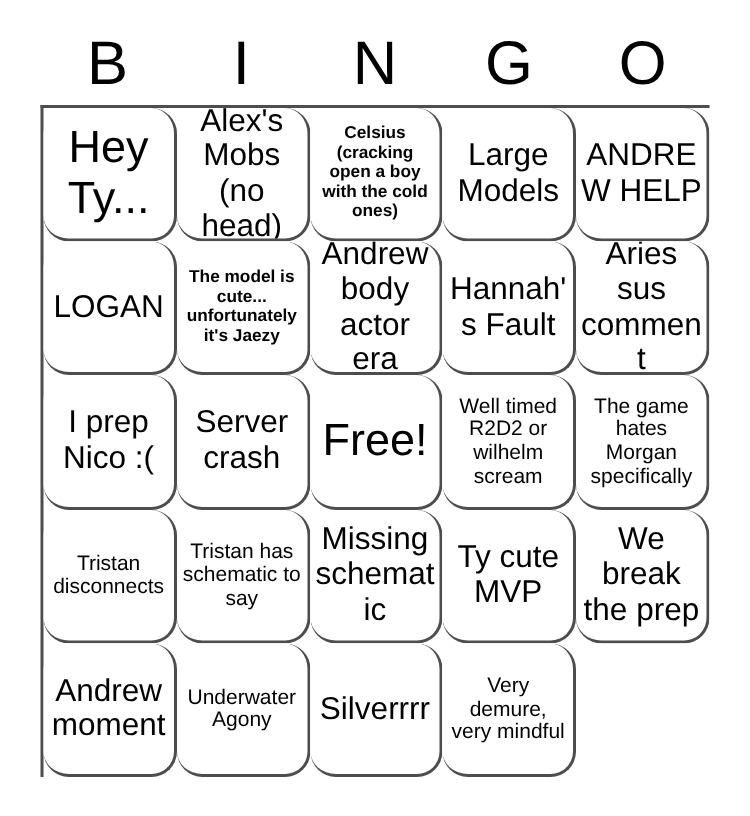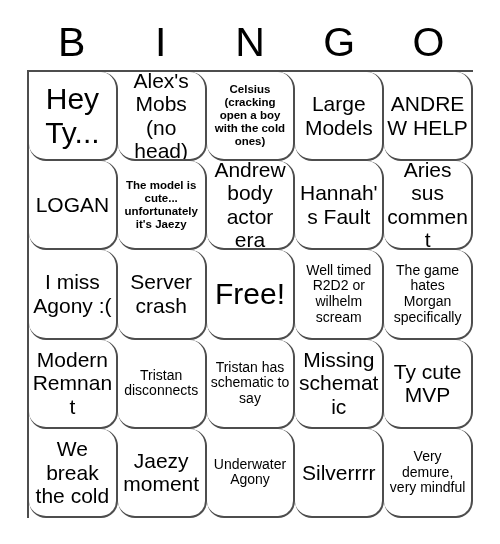--- a/index.html
+++ b/index.html
@@ -123,56 +123,53 @@
         <span class="txt">Andrew body actor era</span>
       </div>
     <div class="cell fs-md">
         <span class="txt">Hannah's Fault</span>
       </div>
     <div class="cell fs-md">
         <span class="txt">Aries sus comment</span>
       </div>
 
     <div class="cell fs-lg">
-        <span class="txt">I miss Agony :(</span>
+        <span class="txt">I prep Nico :(</span>
       </div>
     <div class="cell fs-lg">
         <span class="txt">Server crash</span>
       </div>
     <div class="cell fs-xl">
         <span class="txt">Free!</span>
       </div>
     <div class="cell fs-sm">
         <span class="txt">Well timed R2D2 or wilhelm scream</span>
       </div>
     <div class="cell fs-sm">
         <span class="txt">The game hates Morgan specifically</span>
       </div>
 
-    <div class="cell fs-md">
-        <span class="txt">Modern Remnant</span>
-      </div>
     <div class="cell fs-sm">
         <span class="txt">Tristan disconnects</span>
       </div>
     <div class="cell fs-sm">
         <span class="txt">Tristan has schematic to say</span>
       </div>
     <div class="cell fs-md">
         <span class="txt">Missing schematic</span>
       </div>
     <div class="cell fs-lg">
         <span class="txt">Ty cute MVP</span>
       </div>
 
     <div class="cell fs-md">
-        <span class="txt">We break the cold</span>
+        <span class="txt">We break the prep</span>
       </div>
     <div class="cell fs-lg">
-        <span class="txt">Jaezy moment</span>
+        <span class="txt">Andrew moment</span>
       </div>
     <div class="cell fs-sm">
         <span class="txt">Underwater Agony</span>
       </div>
     <div class="cell fs-lg">
         <span class="txt">Silverrrr</span>
       </div>
     <div class="cell fs-sm">
         <span class="txt">Very demure, very mindful</span>
       </div>

